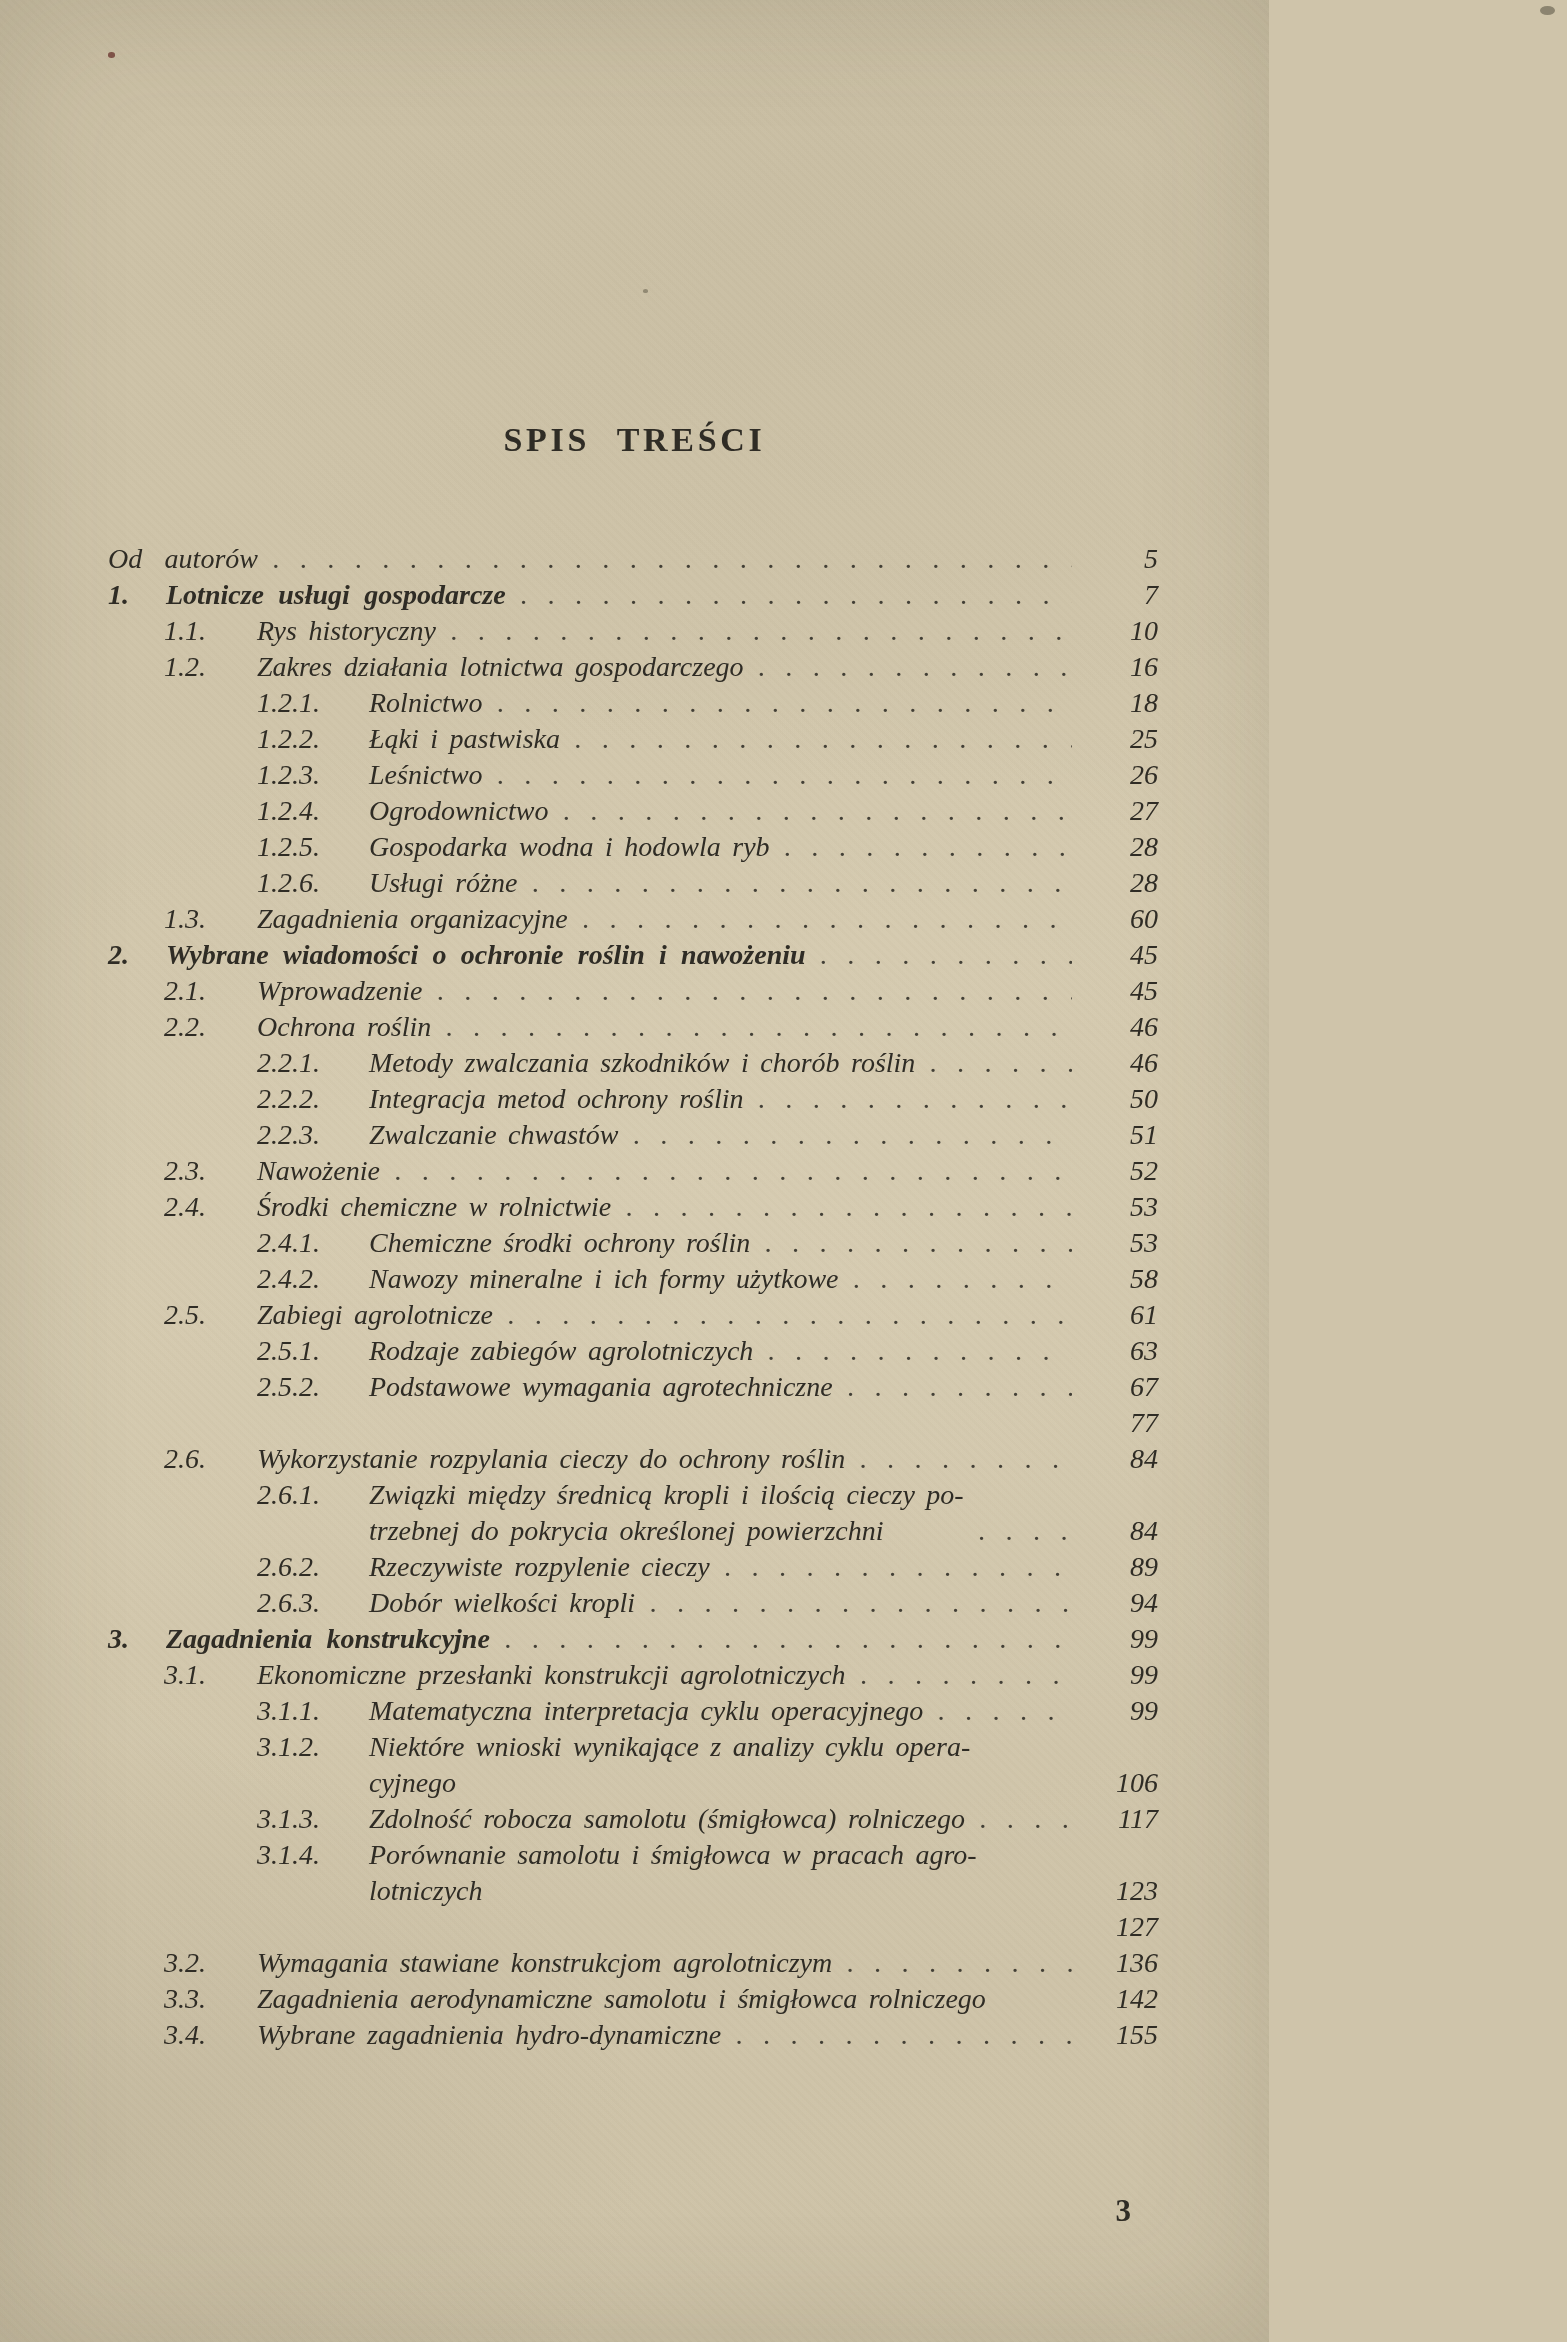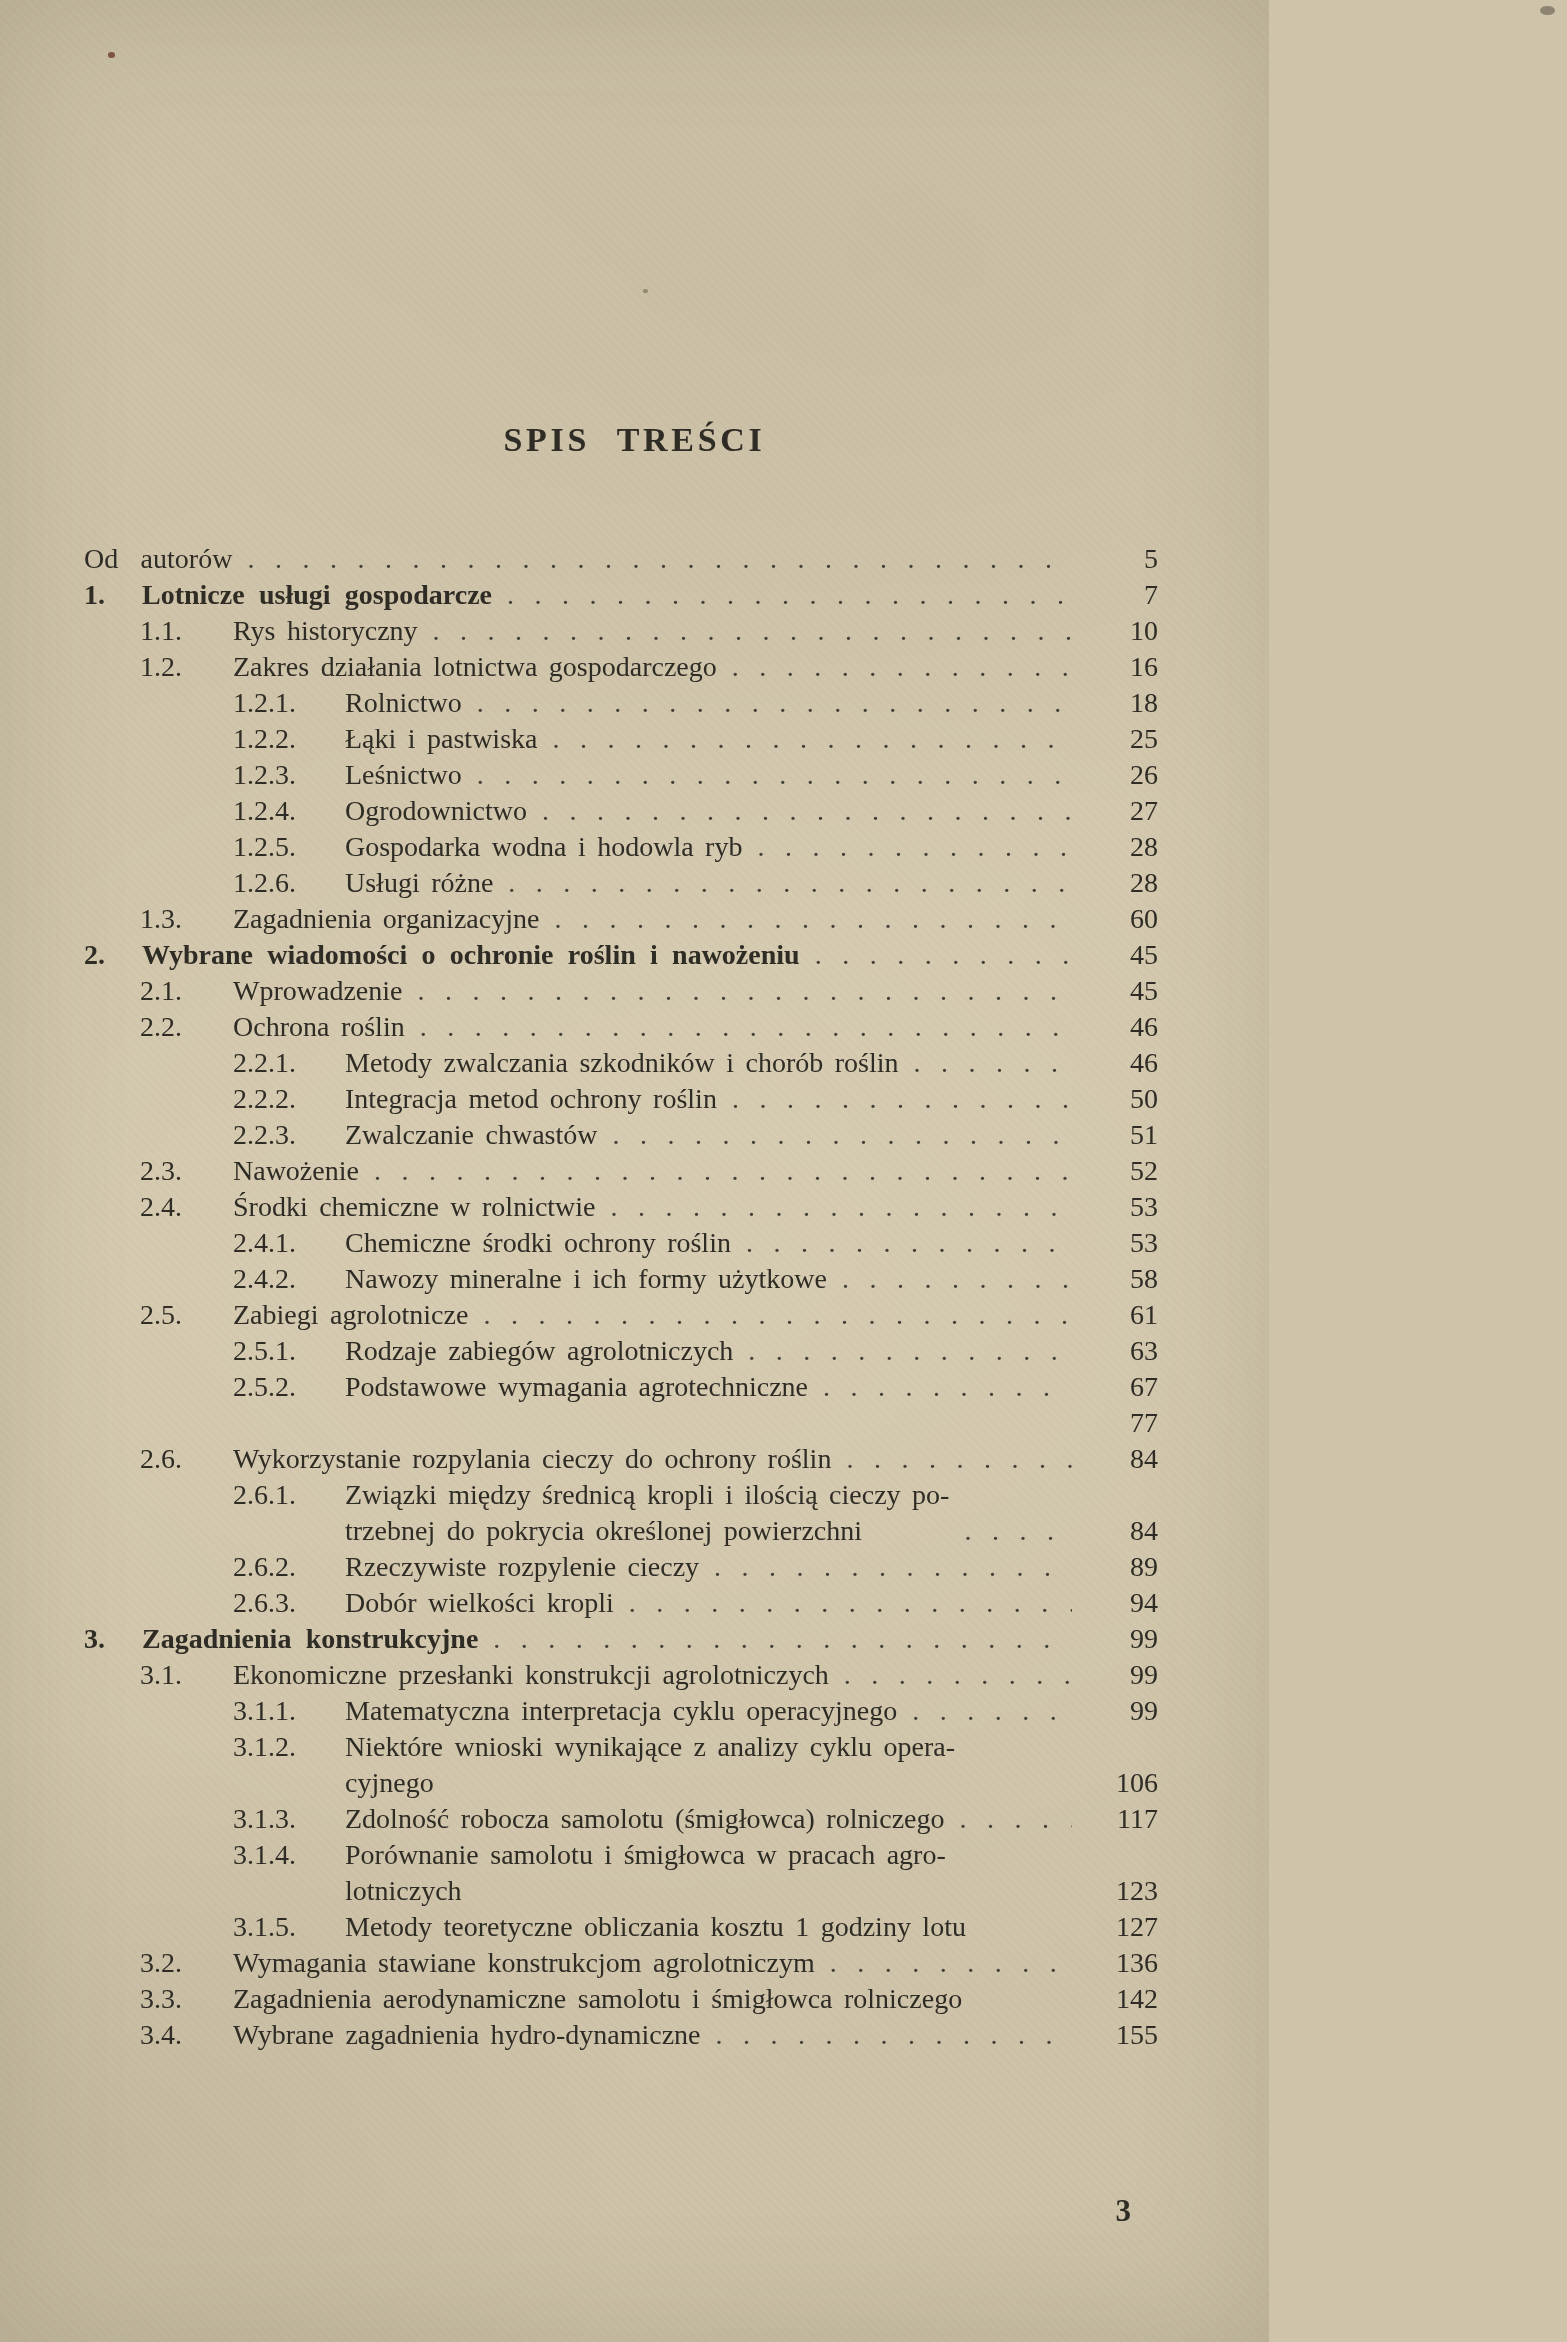--- a/index.html
+++ b/index.html
@@ -40,24 +40,25 @@
     padding-top: 421px;
     text-align: center;
     font-size: 34px;
     font-weight: 700;
     letter-spacing: 3.7px;
     word-spacing: 15px;
   }
 
   .toc {
     margin-top: 82px;
-    padding-left: 84px;
+    padding-left: 108px;
     padding-right: 111px;
     font-size: 28px;
     line-height: 36px;
+    font-style: italic;
   }
   .row {
     display: flex;
     align-items: stretch;
   }
   .entry {
     flex: 0 1 auto;
     min-width: 0;
     white-space: pre-line;
     word-spacing: 0.16em;
@@ -326,21 +327,20 @@
   </div>
 
   <div class="row lvl3 no-dots">
     <span class="entry"><span class="num">3.1.4.</span><span class="text">Porównanie samolotu i śmigłowca w pracach agro-
 lotniczych</span></span>
     <span class="leader"></span>
     <span class="page">123</span>
   </div>
 
   <div class="row lvl3 no-dots">
-    <span class="entry"><span class="num">3.1.5.</span><span class="text">Metody teoretyczne obliczania kosztu 1 godziny lotu</span></span>
     <span class="leader"></span>
     <span class="page">127</span>
   </div>
 
   <div class="row lvl2">
     <span class="entry"><span class="num">3.2.</span><span class="text">Wymagania stawiane konstrukcjom agrolotniczym</span></span>
     <span class="leader"></span>
     <span class="page">136</span>
   </div>
 

